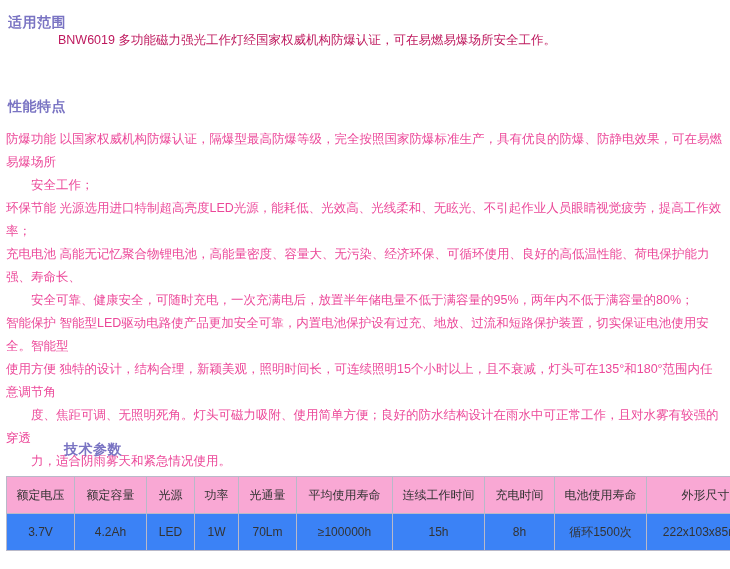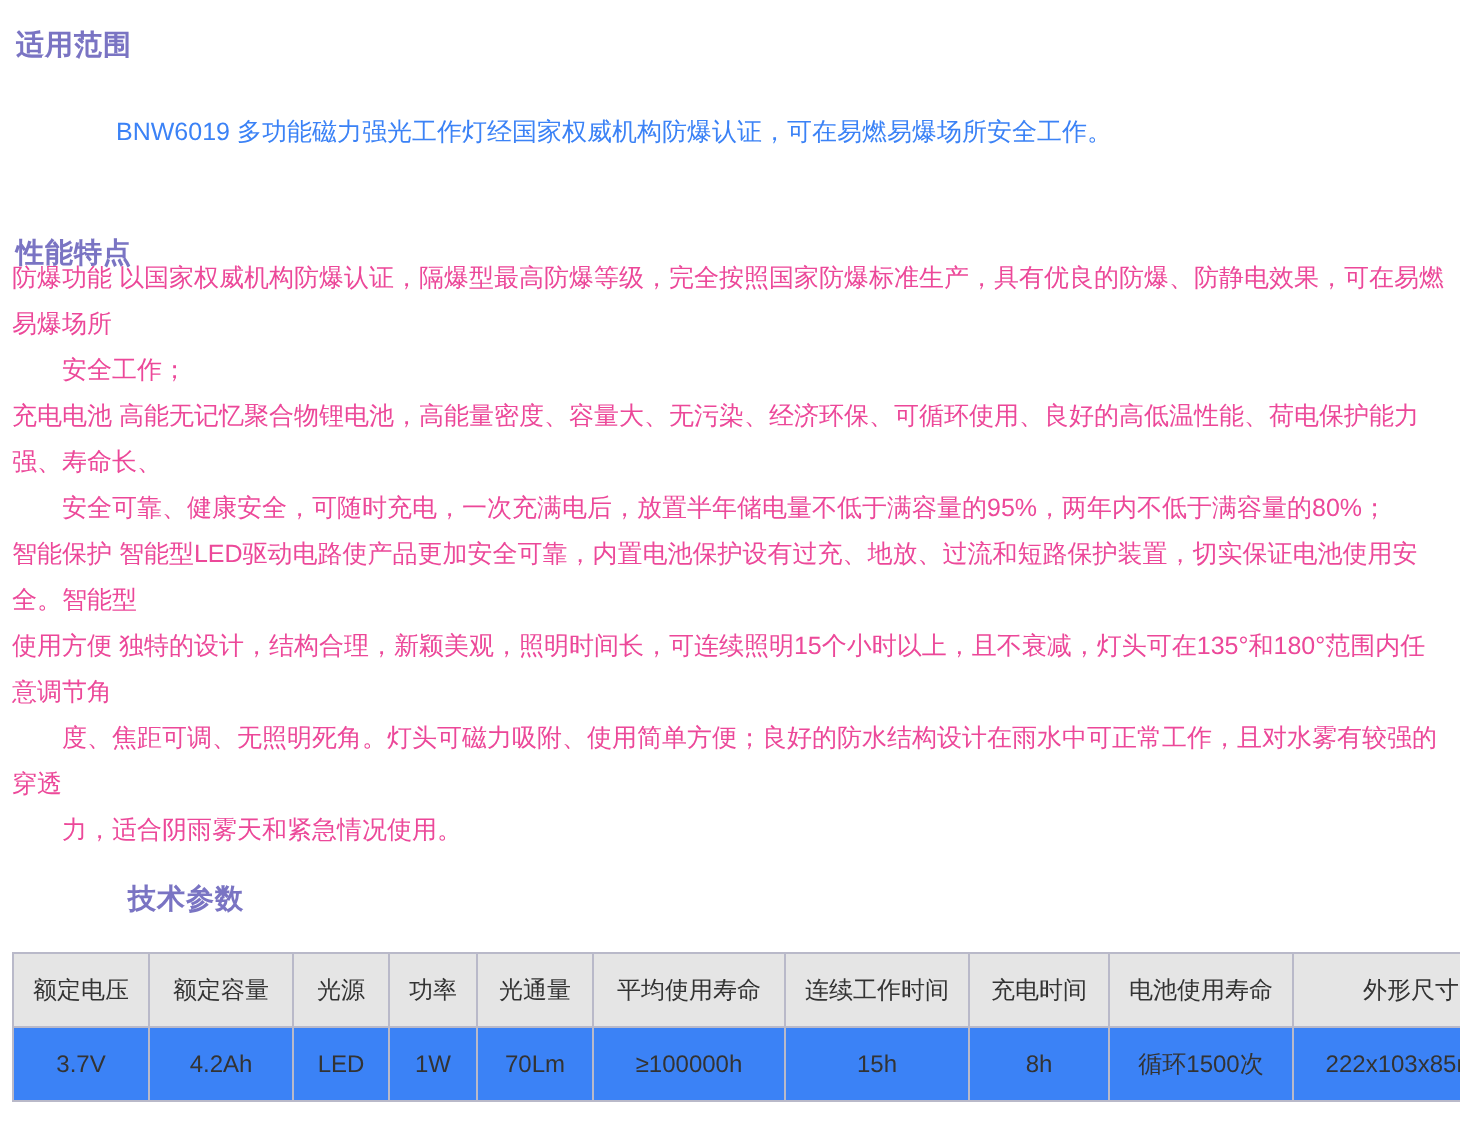--- a/index.html
+++ b/index.html
@@ -28,30 +28,29 @@
     letter-spacing: 0.5px;
   }
   .title-scope {
     position: absolute;
     left: 8px;
     top: 14px;
   }
   .scope-text {
     position: absolute;
     left: 58px;
-    top: 56px;
+    top: 30px;
     font-size: 12.5px;
-    color: #3b82f6;
+    color: #be185d;
     line-height: 20px;
   }
   .title-features {
     position: absolute;
     left: 8px;
     top: 98px;
-    margin-top: 20px;
   }
   .features {
     position: absolute;
     left: 6px;
     top: 128px;
     width: 716px;
     font-size: 12.5px;
     line-height: 23px;
     color: #ec4899;
   }
@@ -84,21 +83,21 @@
     text-align: center;
     font-size: 12px;
     color: #333;
     padding: 0;
     height: 36px;
     vertical-align: middle;
     overflow: hidden;
     white-space: nowrap;
   }
   table.params thead th {
-    background: #e5e5e5;
+    background: #f9a8d4;
     font-weight: normal;
   }
   table.params tbody td {
     background: #3b82f6;
   }
 </style>
 </head>
 <body>
 
 <div class="page">
@@ -107,20 +106,24 @@
 
   <div class="scope-text">BNW6019 多功能磁力强光工作灯经国家权威机构防爆认证，可在易燃易爆场所安全工作。</div>
 
   <div class="section-title title-features">性能特点</div>
 
   <div class="features">
     <div class="feature-row">
       <span class="lbl">防爆功能</span>
       <span>以国家权威机构防爆认证，隔爆型最高防爆等级，完全按照国家防爆标准生产，具有优良的防爆、防静电效果，可在易燃易爆场所</span>
       <div class="f-indent">安全工作；</div>
+    </div>
+    <div class="feature-row">
+      <span class="lbl">环保节能</span>
+      <span>光源选用进口特制超高亮度LED光源，能耗低、光效高、光线柔和、无眩光、不引起作业人员眼睛视觉疲劳，提高工作效率；</span>
     </div>
     <div class="feature-row">
       <span class="lbl">充电电池</span>
       <span>高能无记忆聚合物锂电池，高能量密度、容量大、无污染、经济环保、可循环使用、良好的高低温性能、荷电保护能力强、寿命长、</span>
       <div class="f-indent">安全可靠、健康安全，可随时充电，一次充满电后，放置半年储电量不低于满容量的95%，两年内不低于满容量的80%；</div>
     </div>
     <div class="feature-row">
       <span class="lbl">智能保护</span>
       <span>智能型LED驱动电路使产品更加安全可靠，内置电池保护设有过充、地放、过流和短路保护装置，切实保证电池使用安全。智能型</span>
     </div>

